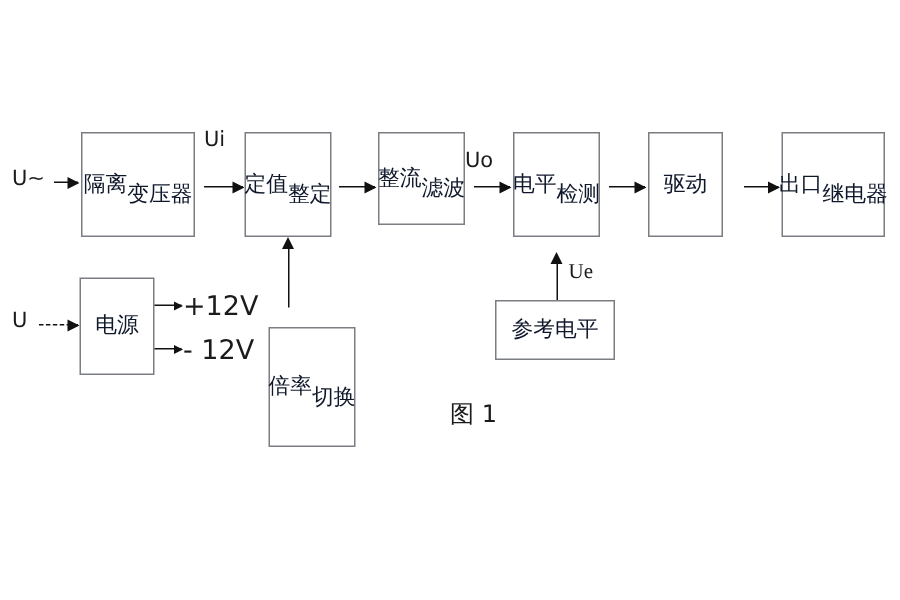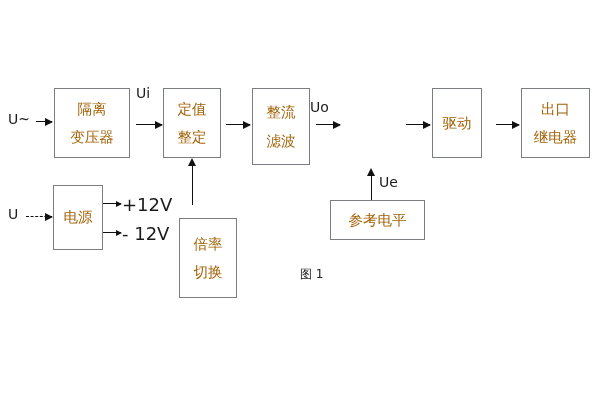--- a/index.html
+++ b/index.html
@@ -15,24 +15,24 @@
     font-family: "DejaVu Sans", "Liberation Sans", sans-serif;
     overflow: hidden;
   }
   
   .block {
     position: absolute;
     box-sizing: border-box;
     border: 1.5px solid #7a7d82;
     background: #ffffff;
     display: flex;
-    flex-direction: column;
+    flex-direction: row;
     align-items: center;
     justify-content: center;
-    color: #a16207;
+    color: #0f172a;
     font-size: 14.5px;
     line-height: 1.0;
   }
   .block .ln {
     display: block;
     white-space: nowrap;
   }
   .block .ln + .ln {
     margin-top: 14px;
   }
@@ -88,21 +88,21 @@
     width: 0;
     height: 0;
     border-bottom: 8px solid #111111;
     border-left: 4.6px solid transparent;
     border-right: 4.6px solid transparent;
   }
 
   .caption {
     position: absolute;
     color: #1b1b1b;
-    font-size: 12px;
+    font-size: 16px;
     white-space: nowrap;
   }
 </style>
 </head>
 <body>
 
 <div id="canvas">
 
   <div class="lbl" style="left:8px; top:112px;">U~</div>
   <div class="harrow" style="left:36px; top:121px; width:16px;"></div>
@@ -115,28 +115,32 @@
   <div class="lbl" style="left:136px; top:86px;">Ui</div>
   <div class="harrow" style="left:136px; top:124px; width:26px;"></div>
 
   <div class="block" style="left:163px; top:88px; width:58px; height:70px;">
     <span class="ln">定值</span>
     <span class="ln">整定</span>
   </div>
 
   <div class="harrow" style="left:226px; top:124px; width:24px;"></div>
 
-  <div class="block" style="left:252px; top:88px; width:58px; height:77px;">
+  <div class="block" style="left:252px; top:88px; width:58px; height:62px;">
     <span class="ln">整流</span>
     <span class="ln">滤波</span>
   </div>
 
   <div class="lbl" style="left:310px; top:100px;">Uo</div>
   <div class="harrow" style="left:316px; top:124px; width:24px;"></div>
 
+  <div class="block" style="left:342px; top:88px; width:58px; height:70px;">
+    <span class="ln">电平</span>
+    <span class="ln">检测</span>
+  </div>
 
   <div class="harrow" style="left:406px; top:124px; width:24px;"></div>
 
   <div class="block single" style="left:432px; top:88px; width:50px; height:70px;">
     <span class="ln">驱动</span>
   </div>
 
   <div class="harrow" style="left:496px; top:124px; width:23px;"></div>
 
   <div class="block" style="left:521px; top:88px; width:69px; height:70px;text-align:center;">
@@ -157,22 +161,22 @@
   <div class="harrow tiny" style="left:103px; top:232px; width:18px;"></div>
   <div class="lbl small" style="left:122px; top:225px;">- 12V</div>
 
   <div class="block" style="left:163px; top:218px; width:58px; height:80px;margin-left:16px;">
     <span class="ln">倍率</span>
     <span class="ln">切换</span>
   </div>
 
   <div class="varrow" style="left:192px; top:166px; height:39px;"></div>
 
-  <div class="block single" style="left:330px; top:200px; width:95px; height:40px;">
+  <div class="block single" style="left:330px; top:200px; width:80px; height:40px;">
     <span class="ln">参考电平</span>
   </div>
 
   <div class="varrow" style="left:371px; top:176px; height:24px;"></div>
-  <div class="lbl" style="left:379px; top:175px;">Ue</div>
+  <div class="lbl" style="left:379px; top:175px;font-family:Liberation Serif, serif;">Ue</div>
 
   <div class="caption" style="left:300px; top:266px;">图 1</div>
 
 </div>
 
 </body></html>

